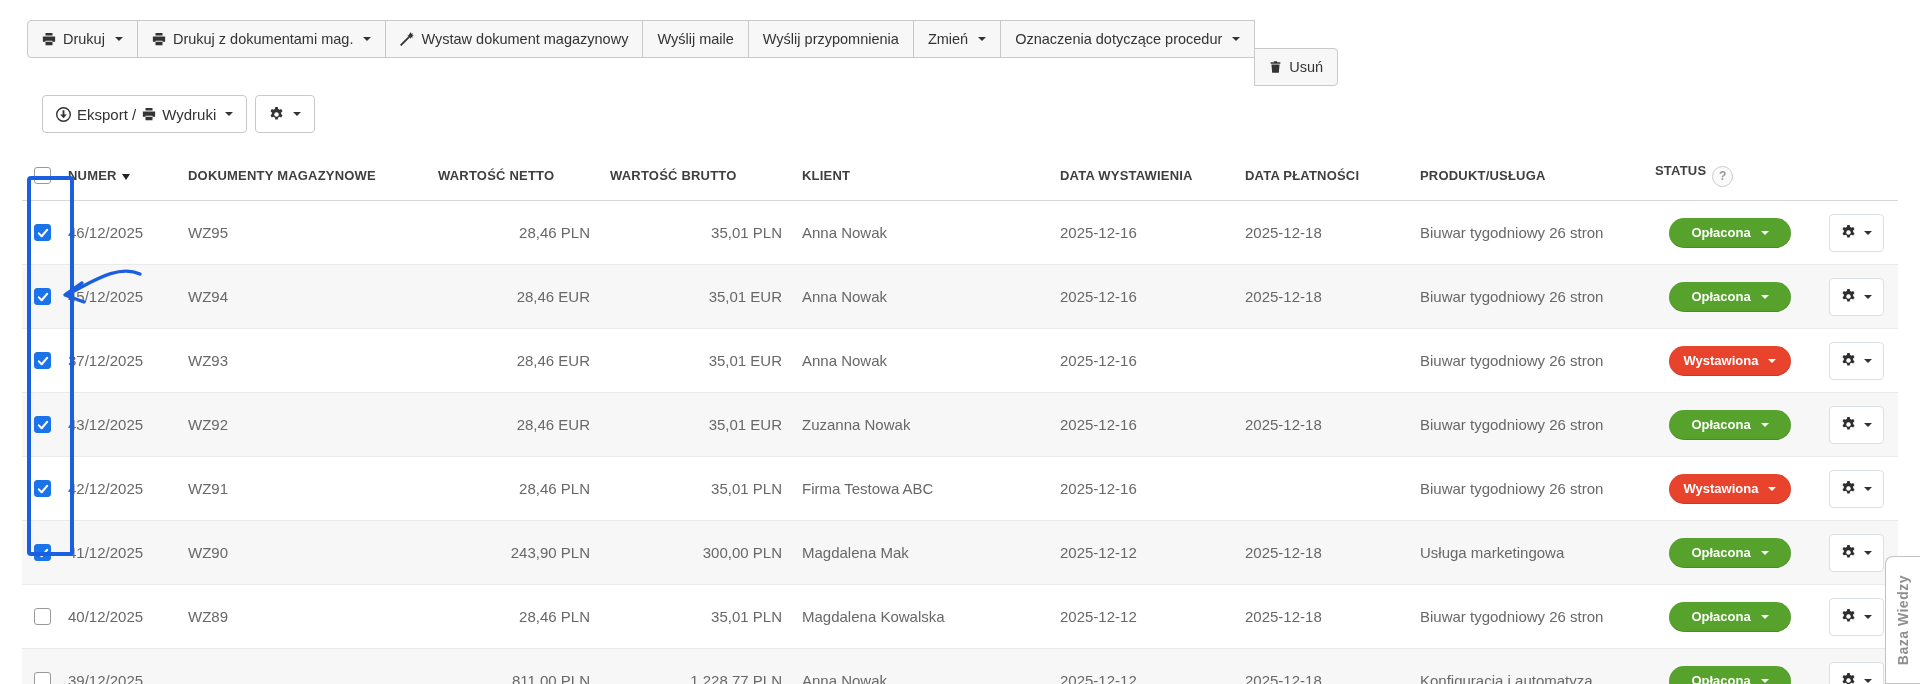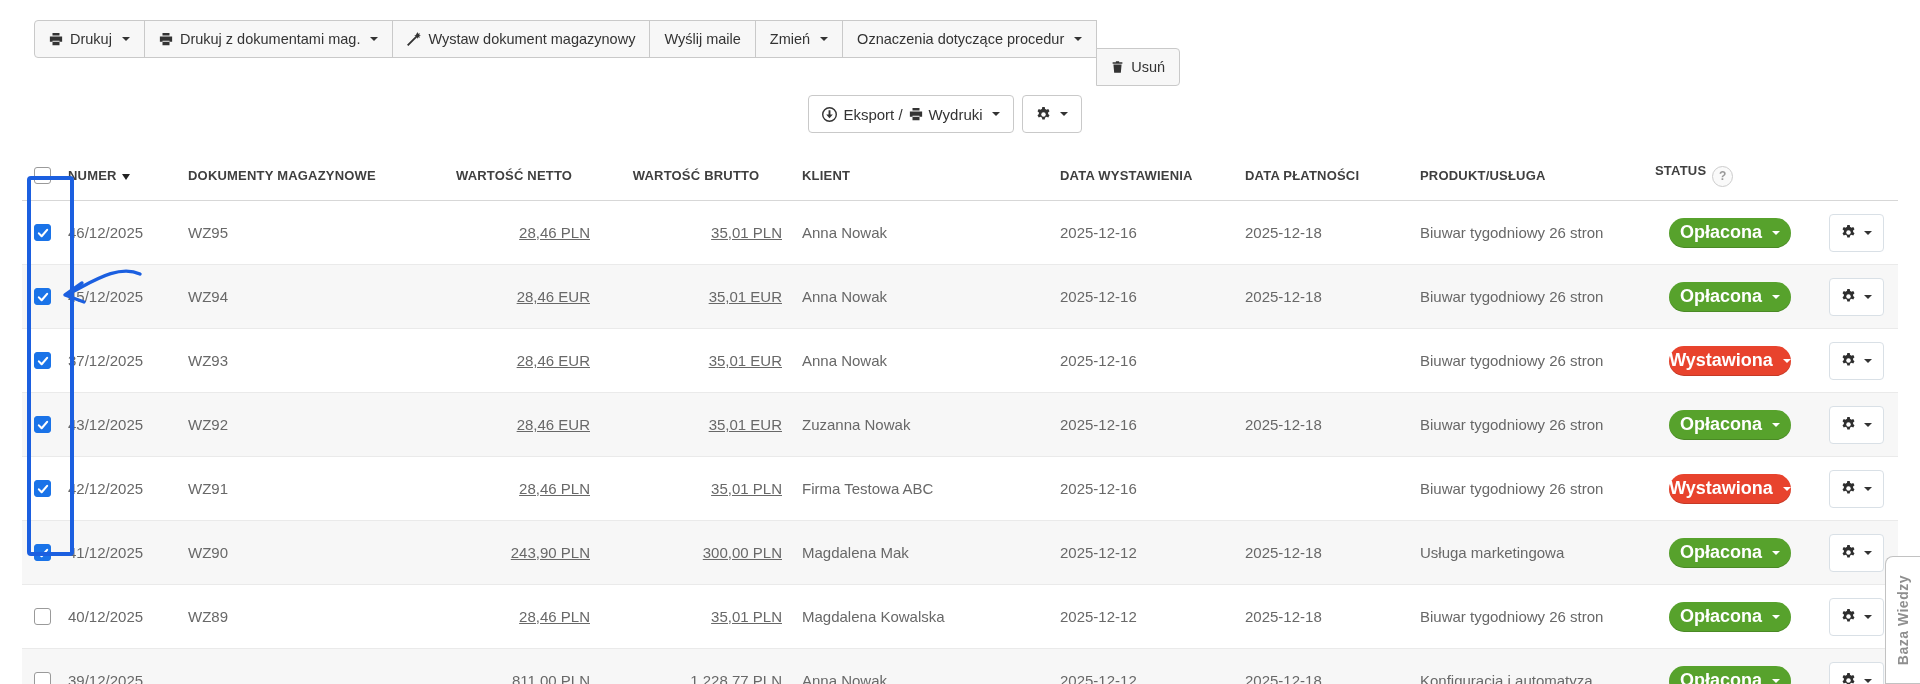--- a/index.html
+++ b/index.html
@@ -12,71 +12,71 @@
 
   
   .topbar { display:flex; justify-content:space-between; align-items:flex-start; padding:20px 30px 0 22px; }
   .btn-group { display:inline-flex; }
   .btn {
     background:#f7f7f7; border:1px solid #c9c9c9; margin-left:-1px;
     height:38px; padding:0 14px; font-size:14.5px; color:#333;
     display:inline-flex; align-items:center; gap:7px; white-space:nowrap; cursor:pointer;
     font-family:inherit;
   }
-  .btn:first-child { border-radius:4px 0 0 4px; margin-left:12px; }
+  .btn:first-child { border-radius:4px 0 0 4px; margin-left:5px; }
   .btn:last-child  { border-radius:0 4px 4px 0;margin-top:28px; }
   .page-title { font-size:27px; color:#3a3a3a; line-height:38px; white-space:nowrap; }
 
   .caret { width:0; height:0; display:inline-block; margin-left:3px;
            border-left:4px solid transparent; border-right:4px solid transparent; border-top:4px solid #333; }
   .caret-white { border-top-color:#fff; }
 
   .ticon svg, .gicon svg { display:block; }
   .ticon { color:#333; display:inline-flex; }
 
   
-  .subbar { display:flex; justify-content:center; gap:8px; padding:9px 30px 0 0; }
+  .subbar { display:flex; justify-content:flex-start; gap:8px; padding:9px 30px 0 0;margin-left:42px; }
   .btn-light {
     background:#fff; border:1px solid #c9c9c9; border-radius:4px; height:38px;
     padding:0 13px; font-size:15px; color:#333; display:inline-flex; align-items:center; gap:6px;
     cursor:pointer; font-family:inherit;
   }
 
   
   table { border-collapse:collapse; table-layout:fixed; width:1876px; margin:24px 0 0 22px; }
   thead th {
     font-size:13px; font-weight:bold; color:#3f3f3f; text-align:left;
     padding:6px 10px 13px 10px; border-bottom:1px solid #d7d7d7; white-space:nowrap; letter-spacing:.2px;
   }
-  thead th.num { text-align:center; }
+  thead th.num { text-align:left; }
   tbody td {
     height:64px; padding:0 10px; font-size:15px; color:#686868;
     border-bottom:1px solid #eaeaea; white-space:nowrap; overflow:hidden;
   }
   tbody tr:nth-child(even) { background:#f7f7f7; }
-  td.num { text-align:right;text-decoration:underline; }
+  td.num { text-align:right; }
   td.center, th.center { text-align:center; }
   td.col-check, th.col-check { padding-left:12px; }
 
   .sort-caret { width:0; height:0; display:inline-block; margin-left:5px;
                 border-left:4.5px solid transparent; border-right:4.5px solid transparent; border-top:6px solid #222; }
 
   .help-badge {
     display:inline-block; width:21px; height:21px; margin-left:6px; vertical-align:-5px;
     border:1px solid #ccc; border-radius:50%; background:#fafafa;
     color:#999; font-size:12px; font-weight:bold; text-align:center; line-height:19px; cursor:pointer;
   }
 
   .cb { width:17px; height:17px; border:1px solid #9a9a9a; border-radius:3px; background:#fff;
         display:flex; align-items:center; justify-content:center; cursor:pointer; }
   .cb.checked { background:#1a73e8; border-color:#1a73e8; }
 
   .badge {
     display:inline-flex; align-items:center; justify-content:center; gap:7px;
-    width:122px; height:30px; border-radius:15px; color:#fff; font-size:18px; font-weight:bold;
+    width:122px; height:30px; border-radius:15px; color:#fff; font-size:13px; font-weight:bold;
     cursor:pointer; box-shadow:inset 0 -1px 0 rgba(0,0,0,.15);
   }
 
   .row-gear {
     display:inline-flex; align-items:center; gap:5px; height:38px; padding:0 11px;
     background:#fff; border:1px solid #d9e0e6; border-radius:4px; cursor:pointer; color:#2e2e2e;
   }
 
   
   .annot-box { position:absolute; left:27px; top:176px; width:47px; height:380px;
@@ -120,20 +120,23 @@
       <button class="btn">
         <span class="ticon">
           <svg width="14" height="14" viewBox="0 0 16 16" fill="currentColor">
             <path d="M0 14.5 10 4.5l1.5 1.5-10 10zM12 0l.7 2 2-.7-.7 2 2 .7-2 .6.7 2-2-.7-.7 2-.6-2-2 .7.7-2-2-.7 2-.6z"></path>
           </svg>
         </span>
         <span>Wystaw dokument magazynowy</span>
       </button>
       <button class="btn">
         <span>Wyślij maile</span>
+      </button>
+      <button class="btn">
+        <span>Wyślij przypomnienia</span>
       </button>
       <button class="btn">
         <span>Zmień</span>
         <span class="caret"></span>
       </button>
       <button class="btn">
         <span>Oznaczenia dotyczące procedur</span>
         <span class="caret"></span>
       </button>
       <button class="btn">

